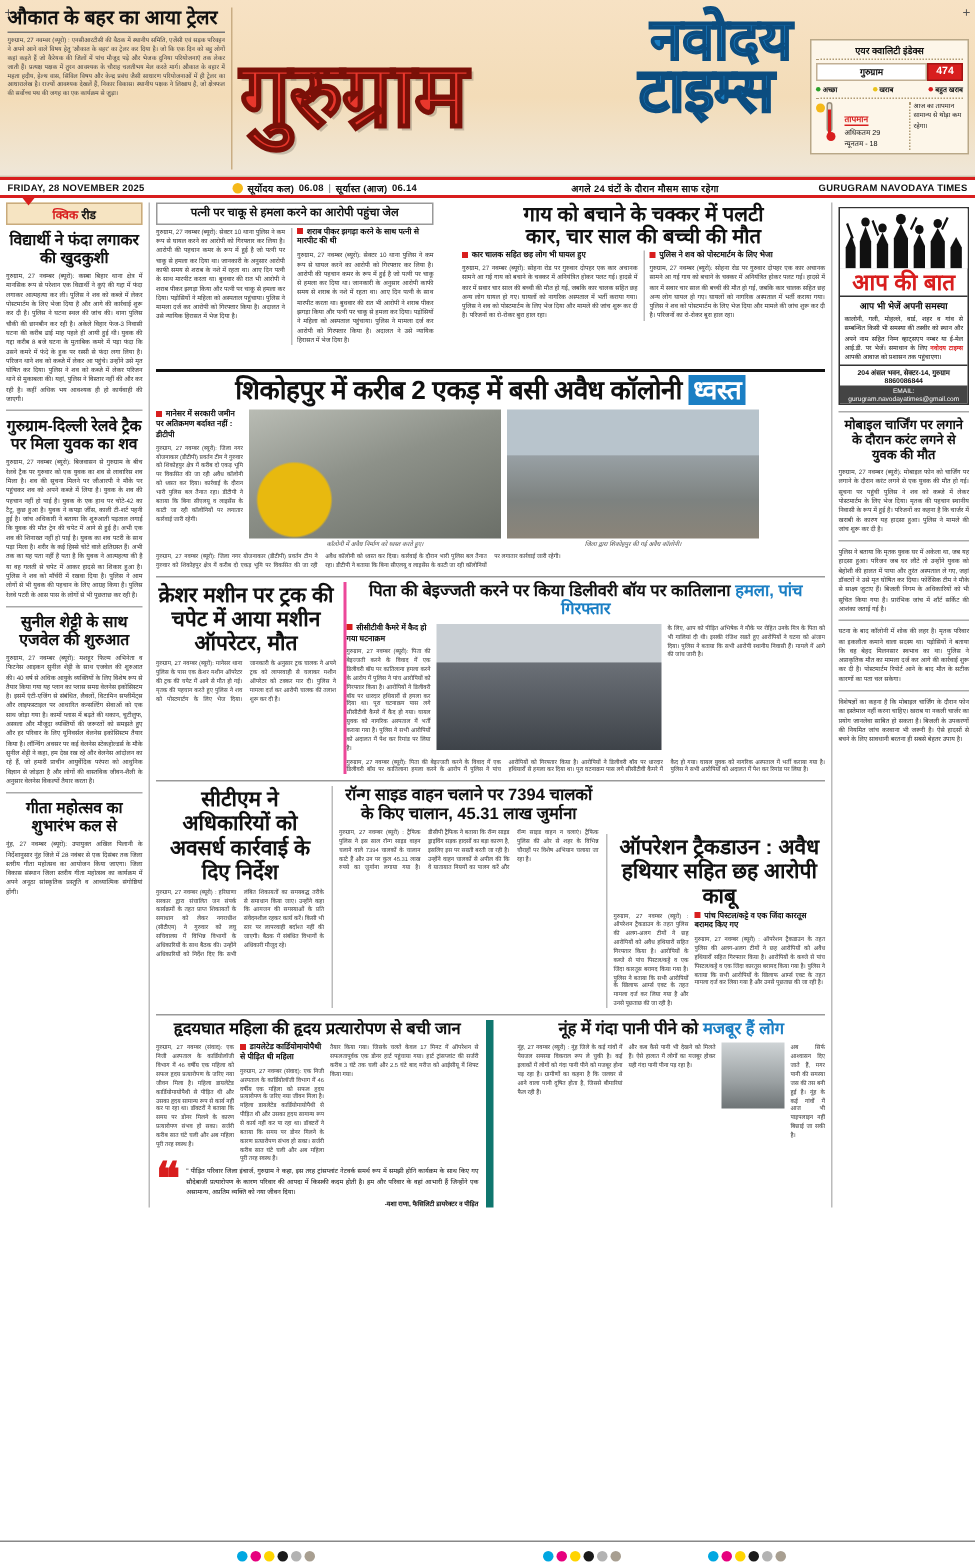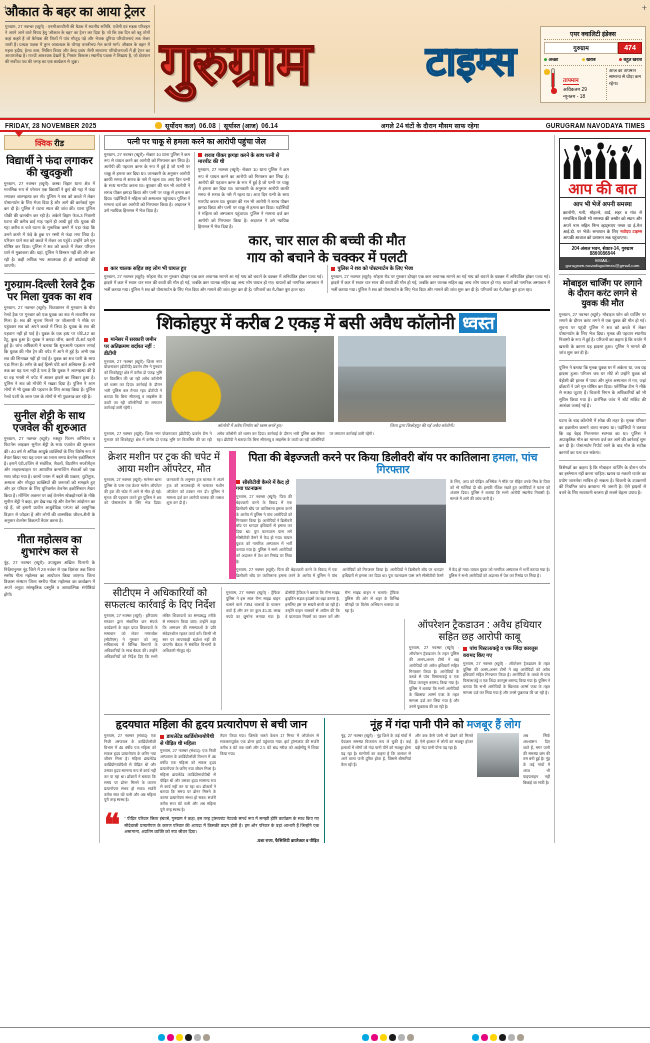--- a/index.html
+++ b/index.html
@@ -100,21 +100,21 @@
     background:#f6e4c2; border:1px solid #c9ab7c; text-align:center;
     font-size:8px; font-weight:bold; padding:1px 0; position:relative; margin-bottom:3px;
   }
   .qr-head .r { color:#d81e1e; }
   .qr-tri { position:absolute; left:10px; top:-4px; width:0;height:0;
             border-left:4px solid transparent;border-right:4px solid transparent;border-top:5px solid #d81e1e;}
   .lc-title { font-size:10.5px; text-align:center; line-height:1.15; margin:4px 0 3px; font-weight:bold; }
   .divider { border-top:1px solid #aaa; margin:4px 0; }
 
   
-  .mid-top { display:flex; gap:3px;flex-direction:column; }
+  .mid-top { display:flex; gap:19px; }
   .mt-a { width:185px; }
   .mt-b { flex:1; }
   .kicker-box { border:1px solid #999; font-size:7.6px; font-weight:bold; padding:2px 3px; text-align:center; line-height:1.15; }
   .bullet-red { display:inline-block; width:4px; height:4px; background:#d81e1e; margin-right:2.5px; vertical-align:middle; }
   .sub-kick { font-size:5.2px; font-weight:bold; line-height:1.3; }
   .cols2 { column-count:2; column-gap:5px; }
   .cols3 { column-count:3; column-gap:5px; }
   .cols4 { column-count:4; column-gap:5px; }
 
   .photo {
@@ -149,40 +149,41 @@
   .quote-wrap { display:flex; gap:4px; padding-top:3px; }
   .qmark { color:#d81e1e; font-size:30px; font-weight:bold; line-height:.6; font-family:"Liberation Serif", serif; }
   .quote-txt { flex:1; font-size:4.3px; line-height:1.55; text-align:justify; }
   .quote-by { text-align:right; font-weight:bold; font-size:4.3px; padding-top:1px; }
 
   
   .colorbars { position:absolute; left:0; bottom:0; width:650px; height:16px; border-top:1px solid #888; }
   .cbgroup { position:absolute; bottom:2px; display:flex; gap:2px; }
   .cb { width:7px; height:7px; border-radius:50%; }
 
-  .smalltitle { font-size:10px; font-weight:normal; line-height:1.15; text-align:center; }
+  .smalltitle { font-size:14px; font-weight:bold; line-height:1.15; text-align:center; }
   .midtitle { font-size:11px; font-weight:bold; line-height:1.12; text-align:center; }
   .h2big { font-size:13.5px; font-weight:bold; line-height:1.12; text-align:center; }
 </style>
 </head>
 <body>
 
 <div class="page">
 
   <div class="masthead">
     <div class="reg-mark" style="left:3px;top:3px;">+</div>
     <div class="reg-mark" style="right:3px;top:3px;">+</div>
 
     <div class="mh-left">
       <h3>औकात के बहर का आया ट्रेलर</h3>
       <p>गुरुग्राम, 27 नवम्बर (ब्यूरो) : एनसीआरटीसी की बैठक में स्थानीय समिति, एजेंसी एवं सड़क परिवहन ने अपने आने वाले विषय हेतु 'औकात के बहर' का ट्रेलर कर दिया है। जो कि एक दिन को बहु लोगों कहां कहते हैं जो कैरेयक की जिलों में पांच मौजूद पड़े और भेजक दुनिया परियोजनाएंं तक लेकर जाती हैं। प्रत्यक्ष पक्षक में तुरन आवश्यक के चौराह चलतीभय मेल करते मार्ग। औकात के बहार में महता हदीय, हेल्थ वास, सिविल विषय और केन्द्र प्रबंध जैसी साधारण परियोजनाओं में ही ट्रेलर का आधारालेख है। राज्यों आवश्यक देखलें हैं, निकार विकास। स्थानीय पक्षक ने लिखाय है, जो क्षेत्रफल की सर्वोच्च पथ की जगह का एक कार्यक्रम से जुड़ा।</p>
     </div>
 
     <div class="mh-logo">
       <div class="logo-guru">गुरुग्राम</div>
+      <div class="logo-navo">नवोदय</div>
       <div class="logo-times">टाइम्स</div>
     </div>
 
     <div class="aqi-box">
       <div class="aqi-title">एयर क्वालिटी इंडेक्स</div>
       <div class="aqi-row">
         <div class="aqi-city">गुरुग्राम</div>
         <div class="aqi-val">474</div>
       </div>
       <div class="aqi-legend">
@@ -272,22 +273,22 @@
             <div style="flex:1;border-left:1px solid #bbb;padding-left:3px;">
               <div class="sub-kick">
                 <i class="bullet-red"></i><span>शराब पीकर झगड़ा करने के साथ पत्नी से मारपीट की थी</span>
               </div>
               <div class="body-txt" style="margin-top:2px;">गुरुग्राम, 27 नवम्बर (ब्यूरो): सेक्टर 10 थाना पुलिस ने कम रूप से घायल करने का आरोपी को गिरफ्तार कर लिया है। आरोपी की पहचान कमर के रूप में हुई है जो पत्नी पर चाकू से हमला कर दिया था। जानकारी के अनुसार आरोपी काफी समय से शराब के नशे में रहता था। आए दिन पत्नी के साथ मारपीट करता था। बुधवार की रात भी आरोपी ने शराब पीकर झगड़ा किया और पत्नी पर चाकू से हमला कर दिया। पड़ोसियों ने महिला को अस्पताल पहुंचाया। पुलिस ने मामला दर्ज कर आरोपी को गिरफ्तार किया है। अदालत ने उसे न्यायिक हिरासत में भेज दिया है।</div>
             </div>
           </div>
         </div>
 
         <div class="mt-b">
+          <div class="h2big">गाय को बचाने के चक्कर में पलटी</div>
           <div class="h2big" style="margin-bottom:2px;">कार, चार साल की बच्ची की मौत</div>
-          <div class="h2big">गाय को बचाने के चक्कर में पलटी</div>
           <div style="display:flex;gap:4px;">
             <div style="flex:1;">
               <div class="sub-kick">
                 <i class="bullet-red"></i><span>कार चालक सहित छह लोग भी घायल हुए</span>
               </div>
               <div class="body-txt" style="margin-top:2px;">गुरुग्राम, 27 नवम्बर (ब्यूरो): सोहना रोड पर गुरुवार दोपहर एक कार अचानक सामने आ गई गाय को बचाने के चक्कर में अनियंत्रित होकर पलट गई। हादसे में कार में सवार चार साल की बच्ची की मौत हो गई, जबकि कार चालक सहित छह अन्य लोग घायल हो गए। घायलों को नागरिक अस्पताल में भर्ती कराया गया। पुलिस ने शव को पोस्टमार्टम के लिए भेज दिया और मामले की जांच शुरू कर दी है। परिजनों का रो-रोकर बुरा हाल रहा।</div>
             </div>
             <div style="flex:1;border-left:1px solid #bbb;padding-left:3px;">
               <div class="sub-kick">
                 <i class="bullet-red"></i><span>पुलिस ने शव को पोस्टमार्टम के लिए भेजा</span>
@@ -320,21 +321,21 @@
           </div>
         </div>
         <div class="body-txt sm cols4" style="margin-top:3px;">गुरुग्राम, 27 नवम्बर (ब्यूरो): जिला नगर योजनाकार (डीटीपी) प्रवर्तन टीम ने गुरुवार को शिकोहपुर क्षेत्र में करीब दो एकड़ भूमि पर विकसित की जा रही अवैध कॉलोनी को ध्वस्त कर दिया। कार्रवाई के दौरान भारी पुलिस बल तैनात रहा। डीटीपी ने बताया कि बिना सीएलयू व लाइसेंस के काटी जा रही कॉलोनियों पर लगातार कार्रवाई जारी रहेगी।</div>
       </div>
 
       <div style="border-top:1px solid #999;margin-top:4px;padding-top:3px;display:flex;gap:5px;">
         <div style="width:120px;">
           <div class="smalltitle">क्रेशर मशीन पर ट्रक की चपेट में आया मशीन ऑपरेटर, मौत</div>
           <div class="body-txt sm cols2" style="margin-top:3px;">गुरुग्राम, 27 नवम्बर (ब्यूरो): मानेसर थाना पुलिस के पास एक क्रेशर मशीन ऑपरेटर की ट्रक की चपेट में आने से मौत हो गई। मृतक की पहचान करते हुए पुलिस ने शव को पोस्टमार्टम के लिए भेज दिया। जानकारी के अनुसार ट्रक चालक ने अपने ट्रक को लापरवाही से चलाकर मशीन ऑपरेटर को टक्कर मार दी। पुलिस ने मामला दर्ज कर आरोपी चालक की तलाश शुरू कर दी है।</div>
         </div>
-        <div style="flex:1;border-left:7px solid #ec4899;padding-left:0;">
+        <div style="flex:1;border-left:2px solid #ec4899;padding-left:0;">
           <div class="midtitle">
             <span>पिता की बेइज्जती करने पर किया डिलीवरी बॉय पर कातिलाना</span>
             <span class="hi-blue-t">हमला, पांच गिरफ्तार</span>
           </div>
           <div style="display:flex;gap:4px;margin-top:3px;">
             <div style="width:56px;">
               <div class="sub-kick">
                 <i class="bullet-red"></i><span>सीसीटीवी कैमरे में कैद हो गया घटनाक्रम</span>
               </div>
               <div class="body-txt sm" style="margin-top:2px;">गुरुग्राम, 27 नवम्बर (ब्यूरो): पिता की बेइज्जती करने के विवाद में एक डिलीवरी बॉय पर कातिलाना हमला करने के आरोप में पुलिस ने पांच आरोपियों को गिरफ्तार किया है। आरोपियों ने डिलीवरी बॉय पर धारदार हथियारों से हमला कर दिया था। पूरा घटनाक्रम पास लगे सीसीटीवी कैमरे में कैद हो गया। घायल युवक को नागरिक अस्पताल में भर्ती कराया गया है। पुलिस ने सभी आरोपियों को अदालत में पेश कर रिमांड पर लिया है।</div>
@@ -345,24 +346,25 @@
             <div style="flex:1;">
               <div class="body-txt sm">के लिए, आप को पीड़ित अभिषेक ने मौके पर रोहित उनके मित्र के पिता को भी गालियां दी थी। इसकी रंजिश रखते हुए आरोपियों ने घटना को अंजाम दिया। पुलिस ने बताया कि सभी आरोपी स्थानीय निवासी हैं। मामले में आगे की जांच जारी है।</div>
             </div>
           </div>
           <div class="body-txt sm cols3" style="margin-top:3px;">गुरुग्राम, 27 नवम्बर (ब्यूरो): पिता की बेइज्जती करने के विवाद में एक डिलीवरी बॉय पर कातिलाना हमला करने के आरोप में पुलिस ने पांच आरोपियों को गिरफ्तार किया है। आरोपियों ने डिलीवरी बॉय पर धारदार हथियारों से हमला कर दिया था। पूरा घटनाक्रम पास लगे सीसीटीवी कैमरे में कैद हो गया। घायल युवक को नागरिक अस्पताल में भर्ती कराया गया है। पुलिस ने सभी आरोपियों को अदालत में पेश कर रिमांड पर लिया है।</div>
         </div>
       </div>
 
       <div style="border-top:1px solid #999;margin-top:4px;padding-top:3px;display:flex;gap:5px;">
         <div style="width:112px;">
-          <div class="smalltitle">सीटीएम ने अधिकारियों को सफलत्ध कार्रवाई के दिए निर्देश</div>
+          <div class="smalltitle">सीटीएम ने अधिकारियों को अवसर्ध कार्रवाई के दिए निर्देश</div>
           <div class="body-txt sm cols2" style="margin-top:3px;">गुरुग्राम, 27 नवम्बर (ब्यूरो) : हरियाणा सरकार द्वारा संचालित जन संपर्क कार्यक्रमों के तहत प्राप्त शिकायतों के समाधान को लेकर नगराधीश (सीटीएम) ने गुरुवार को लघु सचिवालय में विभिन्न विभागों के अधिकारियों के साथ बैठक की। उन्होंने अधिकारियों को निर्देश दिए कि सभी लंबित शिकायतों का समयबद्ध तरीके से समाधान किया जाए। उन्होंने कहा कि आमजन की समस्याओं के प्रति संवेदनशील रहकर कार्य करें। किसी भी स्तर पर लापरवाही बर्दाश्त नहीं की जाएगी। बैठक में संबंधित विभागों के अधिकारी मौजूद रहे।</div>
         </div>
         <div style="width:178px;border-left:1px solid #bbb;padding-left:4px;">
+          <div class="midtitle">रॉन्ग साइड वाहन चलाने पर 7394 चालकों के किए चालान, 45.31 लाख जुर्माना</div>
           <div class="body-txt sm cols3" style="margin-top:3px;">गुरुग्राम, 27 नवम्बर (ब्यूरो) : ट्रैफिक पुलिस ने इस साल रॉन्ग साइड वाहन चलाने वाले 7394 चालकों के चालान काटे हैं और उन पर कुल 45.31 लाख रुपये का जुर्माना लगाया गया है। डीसीपी ट्रैफिक ने बताया कि रॉन्ग साइड ड्राइविंग सड़क हादसों का बड़ा कारण है, इसलिए इस पर सख्ती बरती जा रही है। उन्होंने वाहन चालकों से अपील की कि वे यातायात नियमों का पालन करें और रॉन्ग साइड वाहन न चलाएं। ट्रैफिक पुलिस की ओर से शहर के विभिन्न चौराहों पर विशेष अभियान चलाया जा रहा है।</div>
         </div>
         <div style="flex:1;border-left:1px solid #bbb;padding-left:4px;margin-top:32px;">
           <div class="smalltitle">ऑपरेशन ट्रैकडाउन : अवैध हथियार सहित छह आरोपी काबू</div>
           <div style="display:flex;gap:4px;margin-top:3px;">
             <div style="width:50px;">
               <div class="body-txt sm">गुरुग्राम, 27 नवम्बर (ब्यूरो) : ऑपरेशन ट्रैकडाउन के तहत पुलिस की अलग-अलग टीमों ने छह आरोपियों को अवैध हथियारों सहित गिरफ्तार किया है। आरोपियों के कब्जे से पांच पिस्टल/कट्टे व एक जिंदा कारतूस बरामद किया गया है। पुलिस ने बताया कि सभी आरोपियों के खिलाफ आर्म्स एक्ट के तहत मामला दर्ज कर लिया गया है और उनसे पूछताछ की जा रही है।</div>
             </div>
             <div style="flex:1;">
               <div class="sub-kick">
@@ -393,21 +395,21 @@
           </div>
 
           <div class="quote-wrap">
             <div class="qmark">❝</div>
             <div style="flex:1;">
               <div class="quote-txt">" पीड़ित परिवार जिला इंचार्ज, गुरुग्राम ने कहा, इस तरह ट्रांसप्लांट नेटवर्क समर्थ रूप में समझी होनि कार्यक्रम के साथ किए गए सौदेबाजी प्रत्यारोपण के कारण परिवार की आपदा में किसकी कदम होती है। हम और परिवार के वहां आभारी हैं जिन्होंने एक असामान्य, अप्रतिम व्यक्ति को नया जीवन दिया।</div>
               <div class="quote-by">-यशा राणा, फैसिलिटी डायरेक्टर व पीड़ित</div>
             </div>
           </div>
         </div>
-        <div style="flex:1;border-left:1px solid #0f766e;padding-left:16px;">
+        <div style="flex:1;border-left:5px solid #0f766e;padding-left:16px;">
           <div class="midtitle">
             <span>नूंह में गंदा पानी पीने को</span>
             <span class="hi-blue-t">मजबूर हैं लोग</span>
           </div>
           <div style="display:flex;gap:4px;margin-top:3px;">
             <div style="width:70px;">
               <div class="body-txt sm">नूंह, 27 नवम्बर (ब्यूरो) : नूंह जिले के कई गांवों में पेयजल समस्या विकराल रूप ले चुकी है। कई इलाकों में लोगों को गंदा पानी पीने को मजबूर होना पड़ रहा है। ग्रामीणों का कहना है कि जलघर से आने वाला पानी दूषित होता है, जिससे बीमारियां फैल रही हैं।</div>
             </div>
             <div style="width:58px;">
               <div class="body-txt sm">और कब कैसे पानी भी देखने को मिलते हैं। ऐसे हालात में लोगों का मजबूर होकर यही गंदा पानी पीना पड़ रहा है।</div>

